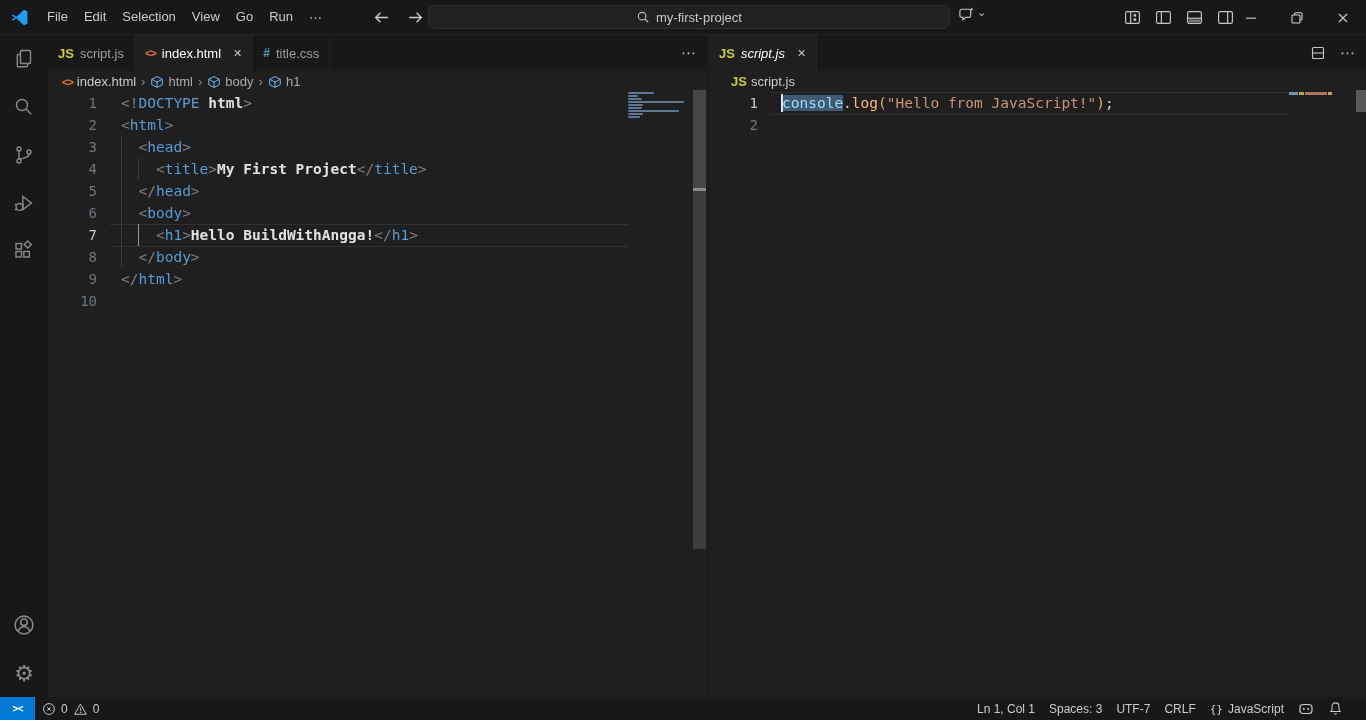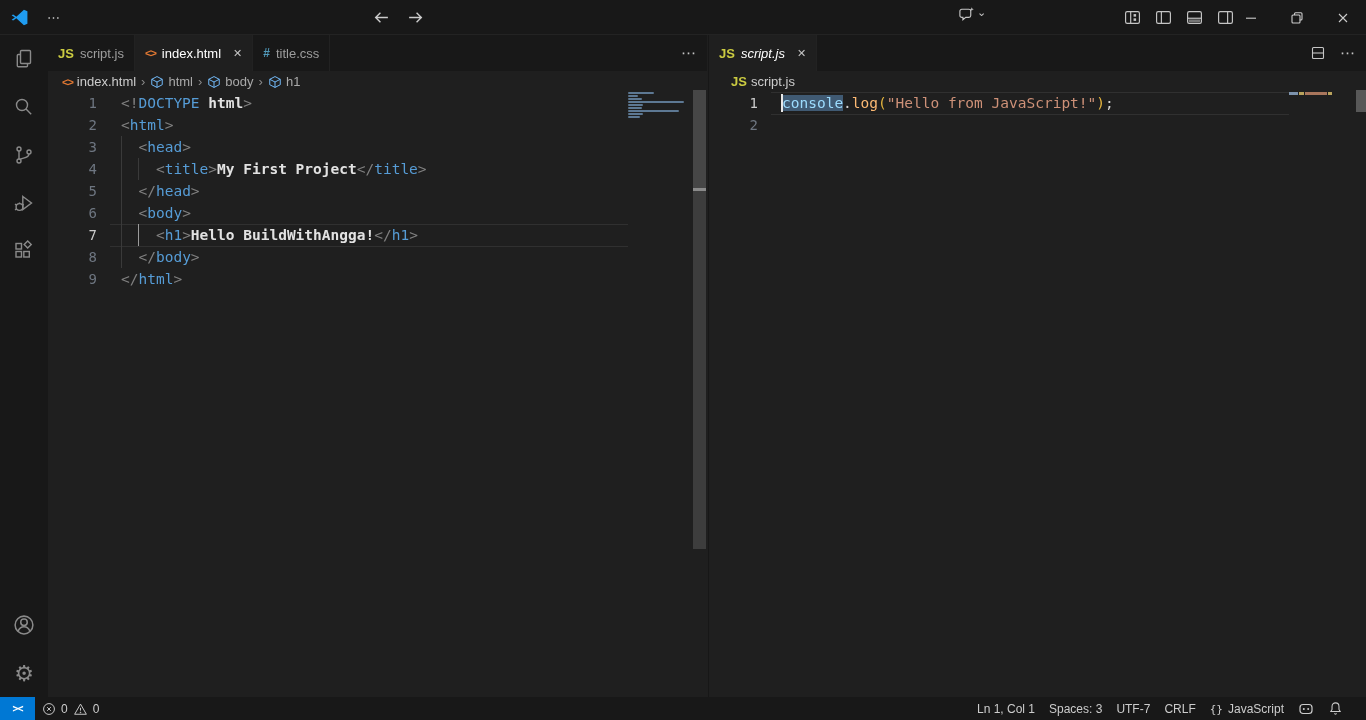--- a/index.html
+++ b/index.html
@@ -89,32 +89,49 @@
 </style>
 </head>
 <body>
 
 <div class="titlebar">
   <span class="logo">
     <svg width="19" height="19" viewBox="0 0 24 24">
         <path fill="#1f9cf0" d="M17.6 2.2 8 11.2 4 8.1l-2 1 4.2 2.9L2 14.9l2 1 4-3.1 9.6 9L22 19.9V4.1l-4.4-1.9z"></path>
       </svg>
   </span>
+  <div class="menus" id="menus">
+      <span class="menu-item">File</span>
+      <span class="menu-item">Edit</span>
+      <span class="menu-item">Selection</span>
+      <span class="menu-item">View</span>
+      <span class="menu-item">Go</span>
+      <span class="menu-item">Run</span>
+    </div>
   <span class="menu-more">⋯</span>
   <div class="nav-arrows">
     <span class="nav-btn">
       <svg width="17" height="17" viewBox="0 0 16 16" fill="none" stroke="#cccccc" stroke-width="1.3">
           <path d="M14 8H2.5M7 3.5 2.5 8 7 12.5"></path>
         </svg>
     </span>
     <span class="nav-btn">
       <svg width="17" height="17" viewBox="0 0 16 16" fill="none" stroke="#cccccc" stroke-width="1.3">
           <path d="M2 8h11.5M9 3.5 13.5 8 9 12.5"></path>
         </svg>
     </span>
+  </div>
+  <div class="cmd-center">
+    <span>
+      <svg width="14" height="14" viewBox="0 0 16 16" fill="none" stroke="#b8b8b8" stroke-width="1.3">
+          <circle cx="7" cy="7" r="4.3"></circle>
+          <path d="M10.3 10.3 14 14"></path>
+        </svg>
+    </span>
+    <span>my-first-project</span>
   </div>
   <div class="copilot-btn">
     <span>
       <svg width="17" height="17" viewBox="0 0 18 18" fill="none" stroke="#c5c5c5" stroke-width="1.2">
           <path d="M4 3.5h7.5a2 2 0 0 1 2 2v4.5a2 2 0 0 1-2 2H8.2l-3 2.5v-2.5H4a2 2 0 0 1-2-2V5.5a2 2 0 0 1 2-2z"></path>
           <path d="M14.6 1.2l.6 1.6 1.6.6-1.6.6-.6 1.6-.6-1.6-1.6-.6 1.6-.6z" fill="#c5c5c5" stroke="none"></path>
         </svg>
     </span>
     <span class="copilot-chevron">⌄</span>
   </div>
@@ -277,20 +294,21 @@
   <div class="code" id="gl-code">
       <div class="row" style="top: 0px;"><span class="ln">1</span><span class="codeline"><span class="tk-p">&lt;!</span><span class="tk-t">DOCTYPE</span><span class="tk-x"> </span><span class="tk-w">html</span><span class="tk-p">&gt;</span></span></div>
       <div class="row" style="top: 22px;"><span class="ln">2</span><span class="codeline"><span class="tk-p">&lt;</span><span class="tk-t">html</span><span class="tk-p">&gt;</span></span></div>
       <div class="row" style="top: 44px;"><div class="guide" style="left: 73px;"></div><span class="ln">3</span><span class="codeline"><span class="tk-x">  </span><span class="tk-p">&lt;</span><span class="tk-t">head</span><span class="tk-p">&gt;</span></span></div>
       <div class="row" style="top: 66px;"><div class="guide" style="left: 73px;"></div><div class="guide" style="left: 90.454px;"></div><span class="ln">4</span><span class="codeline"><span class="tk-x">    </span><span class="tk-p">&lt;</span><span class="tk-t">title</span><span class="tk-p">&gt;</span><span class="tk-w">My First Project</span><span class="tk-p">&lt;/</span><span class="tk-t">title</span><span class="tk-p">&gt;</span></span></div>
       <div class="row" style="top: 88px;"><div class="guide" style="left: 73px;"></div><span class="ln">5</span><span class="codeline"><span class="tk-x">  </span><span class="tk-p">&lt;/</span><span class="tk-t">head</span><span class="tk-p">&gt;</span></span></div>
       <div class="row" style="top: 110px;"><div class="guide" style="left: 73px;"></div><span class="ln">6</span><span class="codeline"><span class="tk-x">  </span><span class="tk-p">&lt;</span><span class="tk-t">body</span><span class="tk-p">&gt;</span></span></div>
       <div class="row cur" style="top: 132px;"><div class="clb" style="top: 0px;"></div><div class="clb" style="bottom: -1px;"></div><div class="guide" style="left: 73px;"></div><div class="guide active" style="left: 90.454px;"></div><span class="ln">7</span><span class="codeline"><span class="tk-x">    </span><span class="tk-p">&lt;</span><span class="tk-t">h1</span><span class="tk-p">&gt;</span><span class="tk-w">Hello BuildWithAngga!</span><span class="tk-p">&lt;/</span><span class="tk-t">h1</span><span class="tk-p">&gt;</span></span></div>
       <div class="row" style="top: 154px;"><div class="guide" style="left: 73px;"></div><span class="ln">8</span><span class="codeline"><span class="tk-x">  </span><span class="tk-p">&lt;/</span><span class="tk-t">body</span><span class="tk-p">&gt;</span></span></div>
       <div class="row" style="top: 176px;"><span class="ln">9</span><span class="codeline"><span class="tk-p">&lt;/</span><span class="tk-t">html</span><span class="tk-p">&gt;</span></span></div>
+      <div class="row" style="top: 198px;"><span class="ln">10</span><span class="codeline"></span></div>
     </div>
   <div class="minimap" id="gl-minimap">
       <div class="mm-bar" style="width: 25.5px;"></div>
       <div class="mm-bar" style="width: 10.2px;"></div>
       <div class="mm-bar" style="width: 13.6px;"></div>
       <div class="mm-bar" style="width: 56.1px;"></div>
       <div class="mm-bar" style="width: 15.3px;"></div>
       <div class="mm-bar" style="width: 13.6px;"></div>
       <div class="mm-bar" style="width: 51px;"></div>
       <div class="mm-bar" style="width: 15.3px;"></div>

